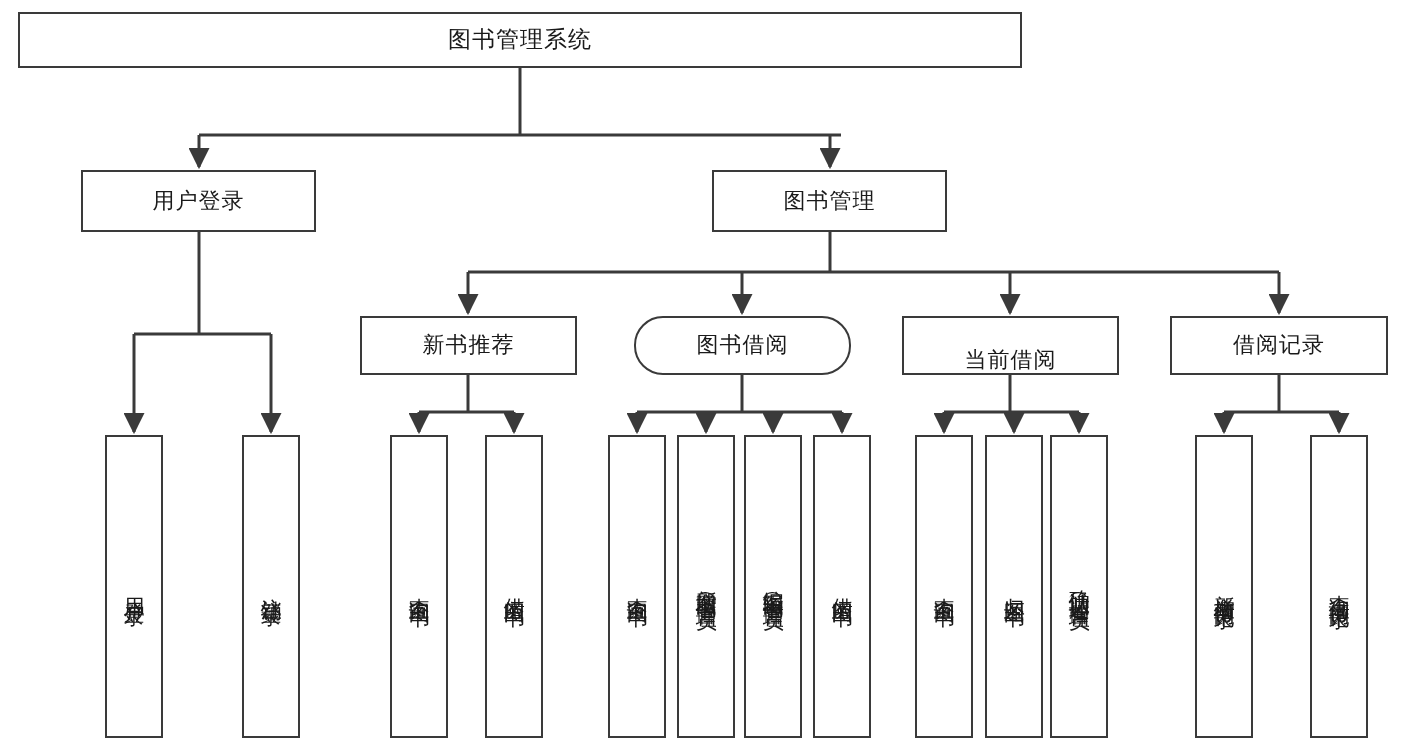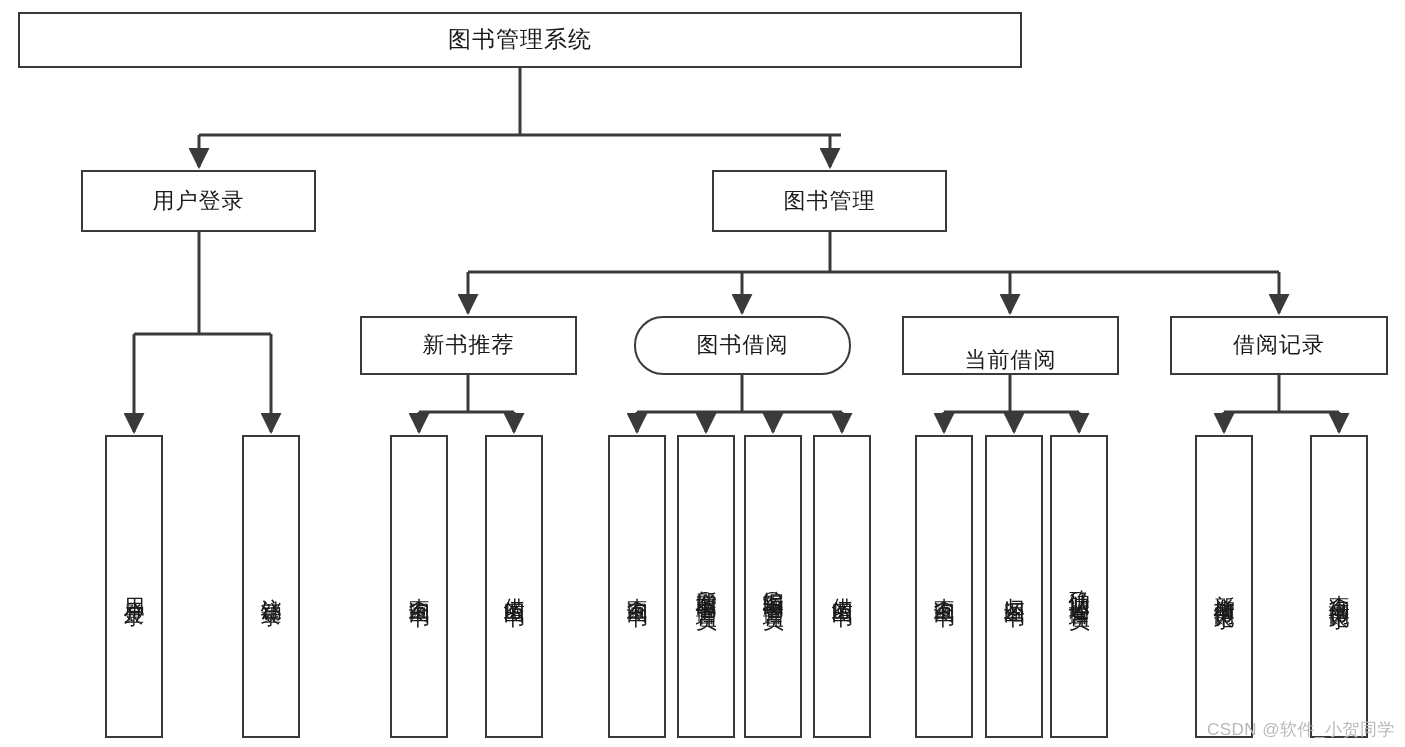--- a/index.html
+++ b/index.html
@@ -183,15 +183,14 @@
     <span class="vlabel">确认归还（管理员）</span>
   </div>
 
   <div class="node vert" style="left:1195px; top:435px; width:58px; height:303px;">
     <span class="vlabel">新增借阅记录</span>
   </div>
   <div class="node vert" style="left:1310px; top:435px; width:58px; height:303px;">
     <span class="vlabel">查询借阅记录</span>
   </div>
 
-  <div class="watermark">CSDN @软件_小贺同学</div>
 
 </div>
 
 </body></html>

